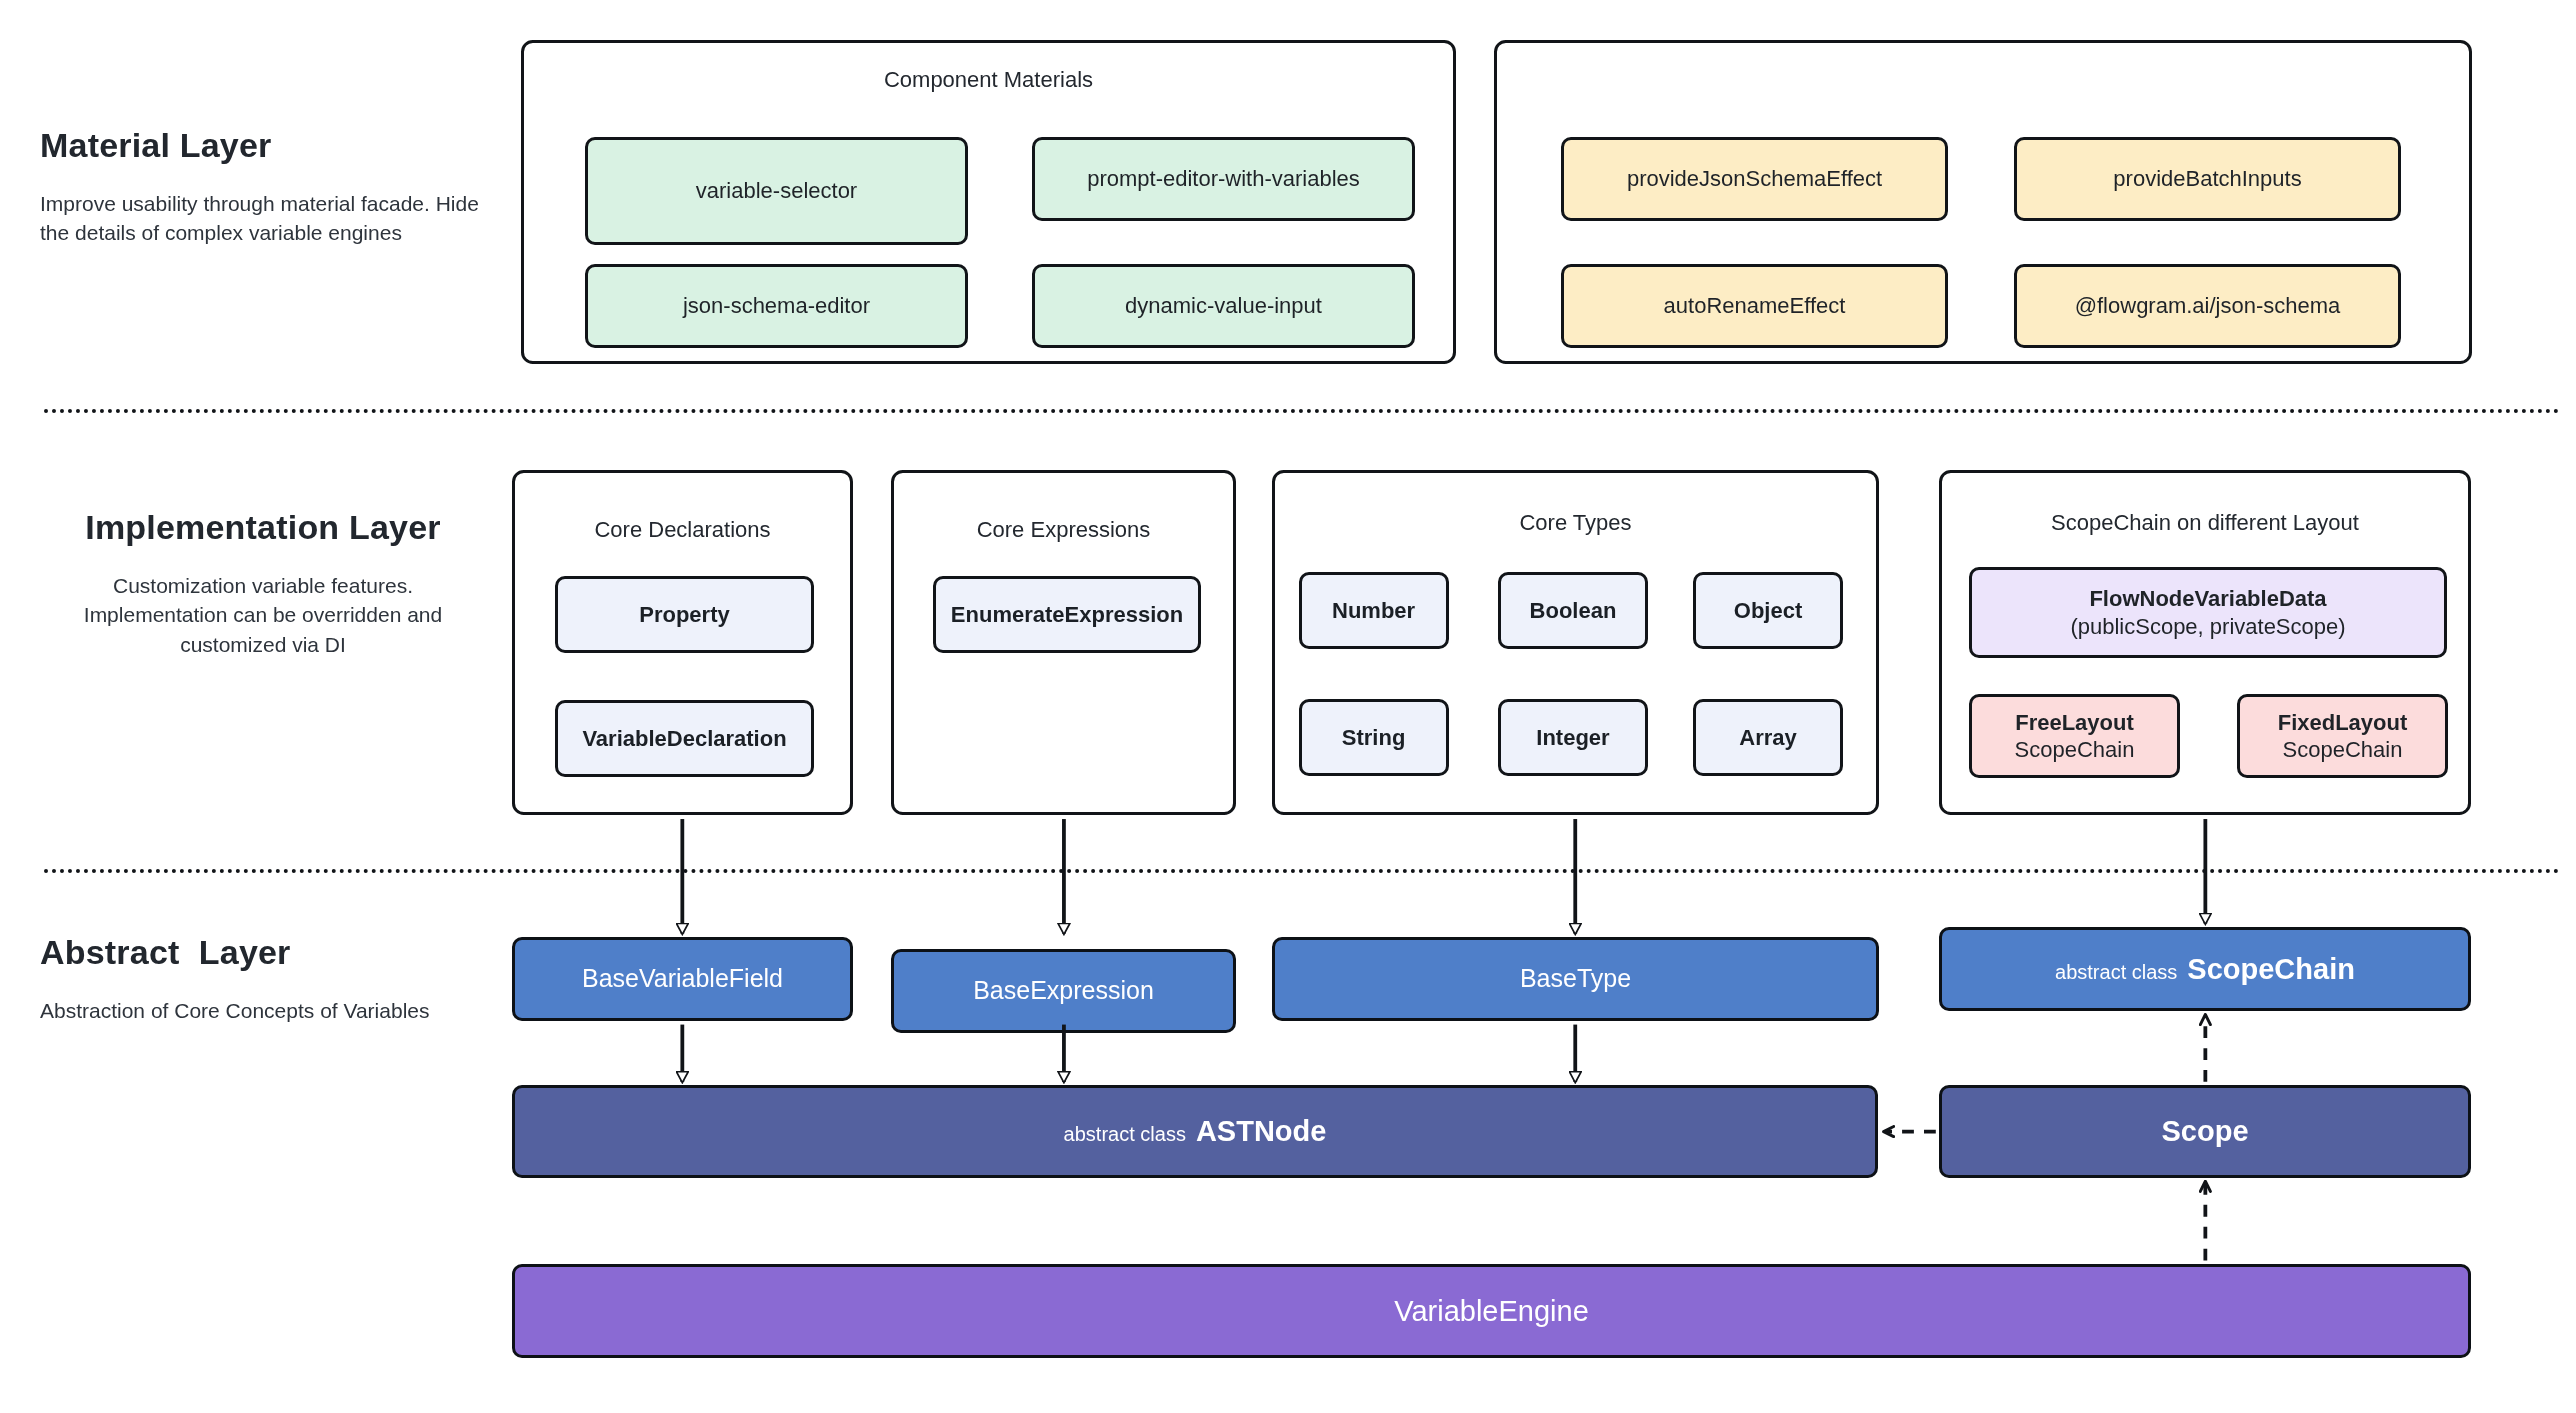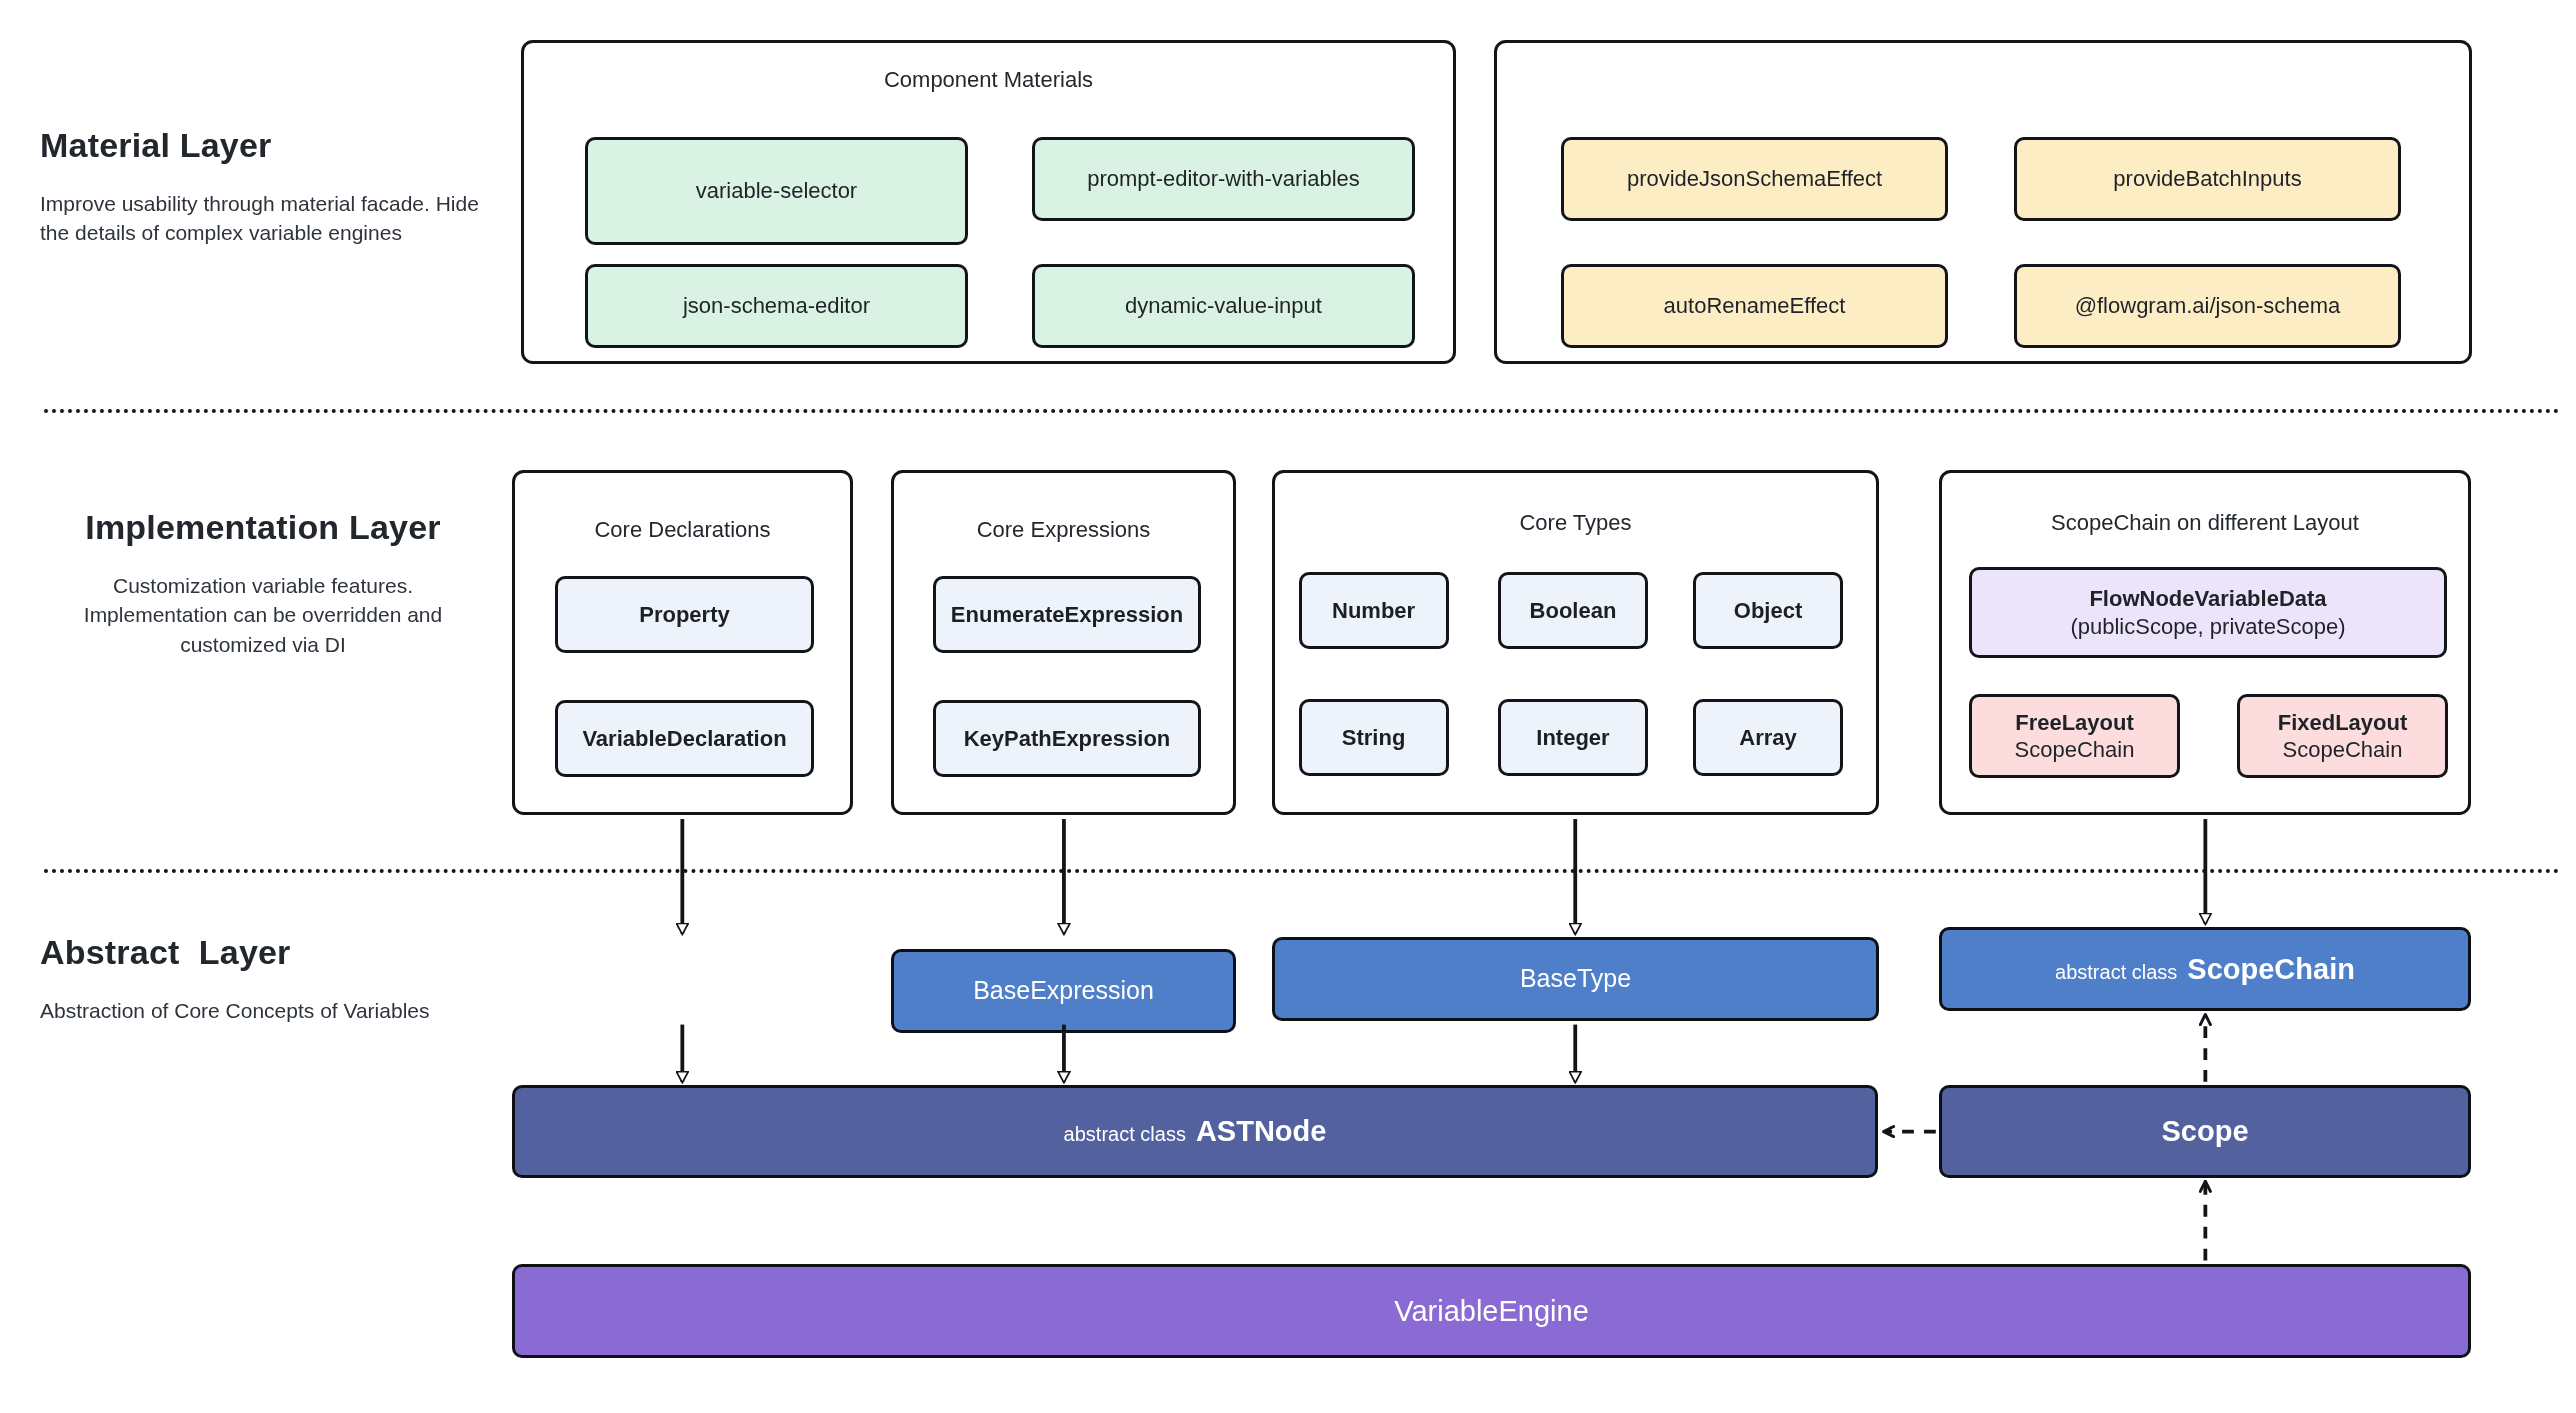--- a/index.html
+++ b/index.html
@@ -130,23 +130,20 @@
     <div class="node n-ice" style="left:40px; top:227px; width:259px; height:77px;">
       <span class="f-bold">VariableDeclaration</span>
     </div>
   </div>
 
   <div class="panel" style="left:891px; top:470px; width:345px; height:345px;">
     <div class="panel-title" style="top:44px;">Core Expressions</div>
     <div class="node n-ice" style="left:39px; top:103px; width:268px; height:77px;">
       <span class="f-bold">EnumerateExpression</span>
     </div>
-    <div class="node n-ice" style="left:39px; top:227px; width:268px; height:77px;">
-      <span class="f-bold">KeyPathExpression</span>
-    </div>
   </div>
 
   <div class="panel" style="left:1272px; top:470px; width:607px; height:345px;">
     <div class="panel-title" style="top:37px;">Core Types</div>
     <div class="node n-ice" style="left:23.6px; top:99px; width:150px; height:77px;">
       <span class="f-bold">Number</span>
     </div>
     <div class="node n-ice" style="left:223px; top:99px; width:150px; height:77px;">
       <span class="f-bold">Boolean</span>
     </div>
@@ -180,20 +177,23 @@
     </div>
   </div>
 
   <div class="divider" style="top:869px;"></div>
 
   <div class="layer-label" style="top:933px;">
     <div class="layer-title">Abstract  Layer</div>
     <div class="layer-desc">Abstraction of Core Concepts of Variables</div>
   </div>
 
+  <div class="node n-blue" style="left:512px; top:937px; width:341px; height:84px;">
+    <span class="f-blue">BaseVariableField</span>
+  </div>
   <div class="node n-blue" style="left:891px; top:937px; width:345px; height:84px;margin-top:12px;">
     <span class="f-blue">BaseExpression</span>
   </div>
   <div class="node n-blue" style="left:1272px; top:937px; width:607px; height:84px;">
     <span class="f-blue">BaseType</span>
   </div>
 
   <div class="node n-blue" style="left:1939px; top:927px; width:532px; height:84px;">
     <span class="inline-head">
       <span class="pre-sm">abstract class</span>

